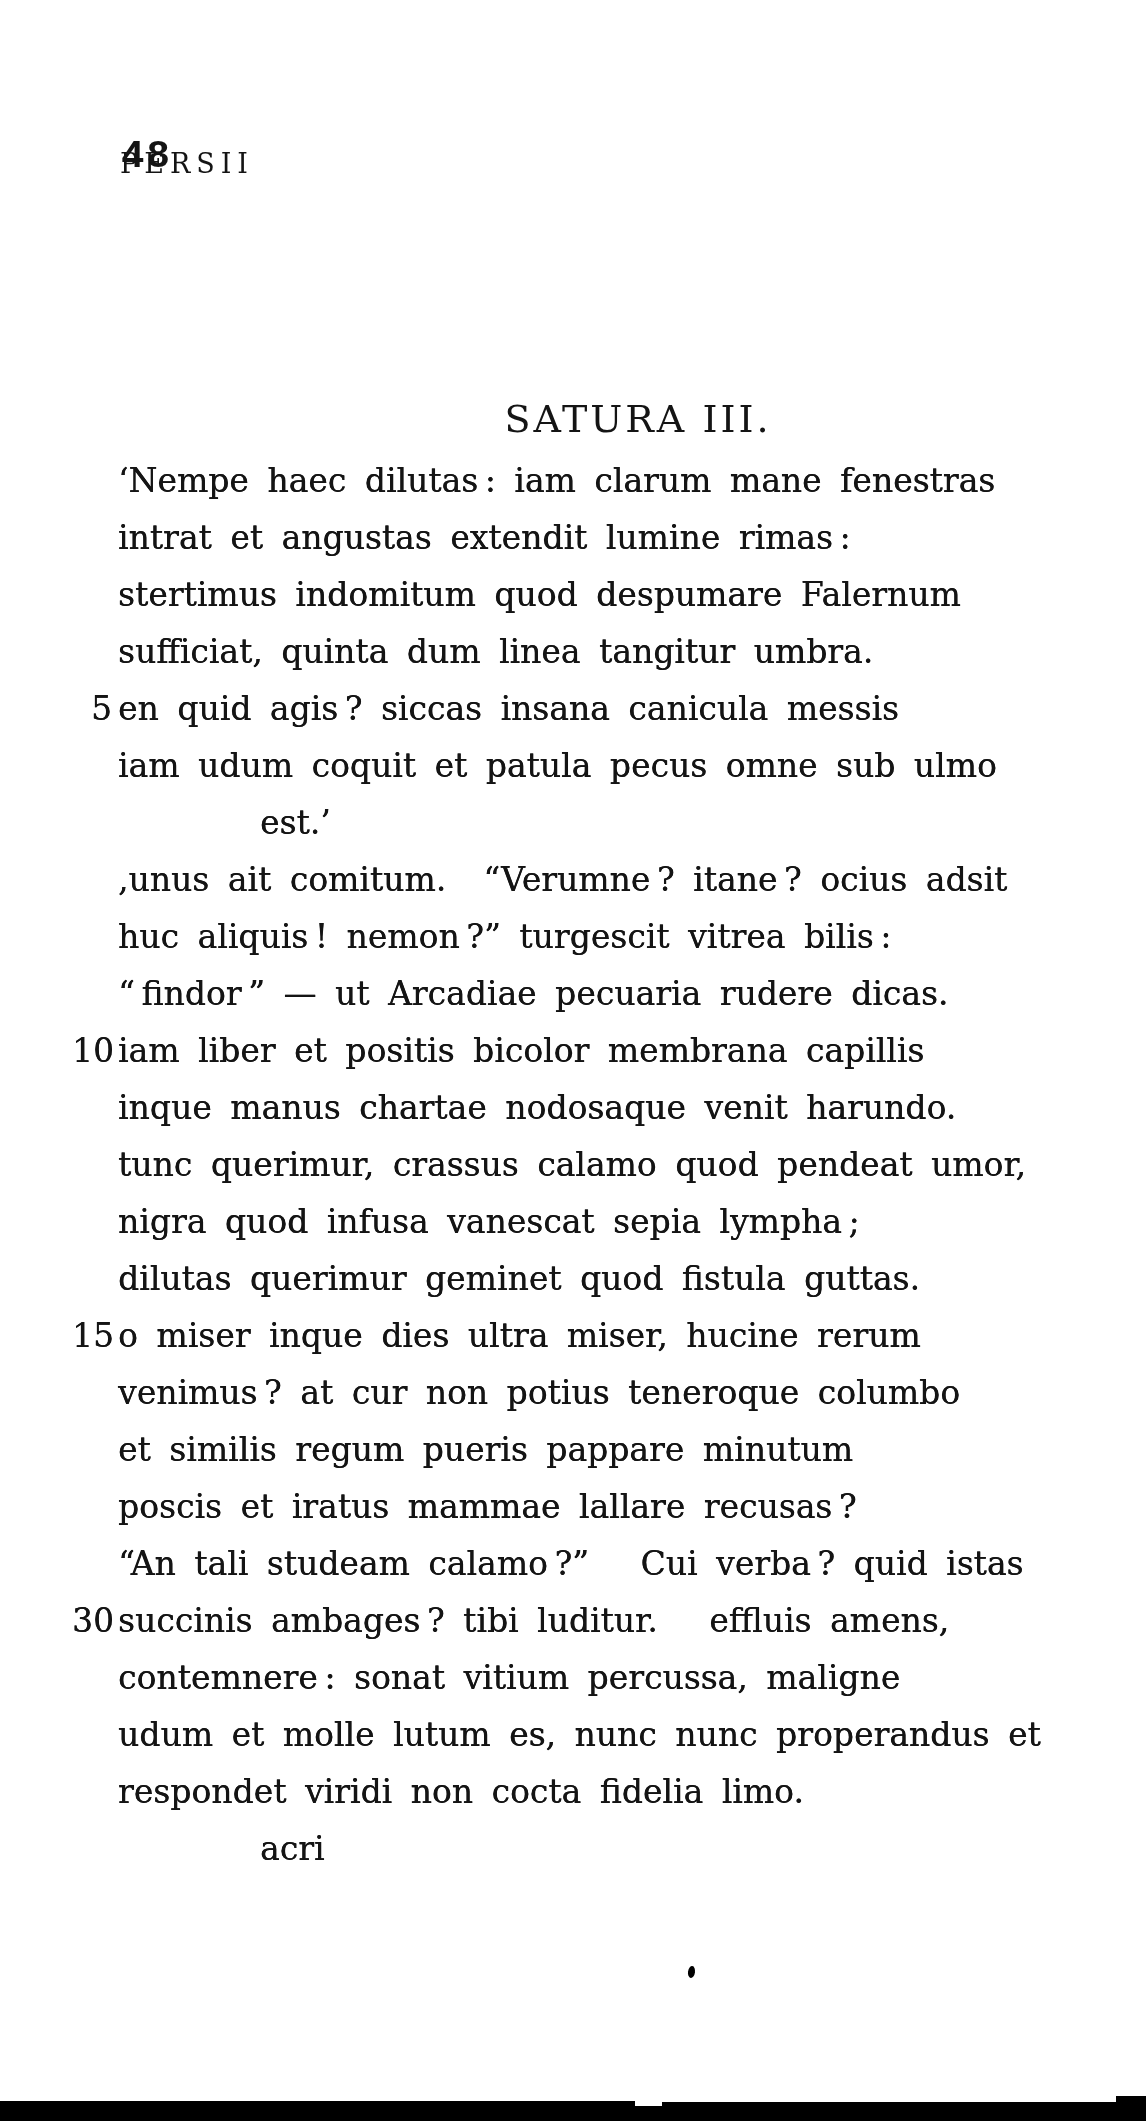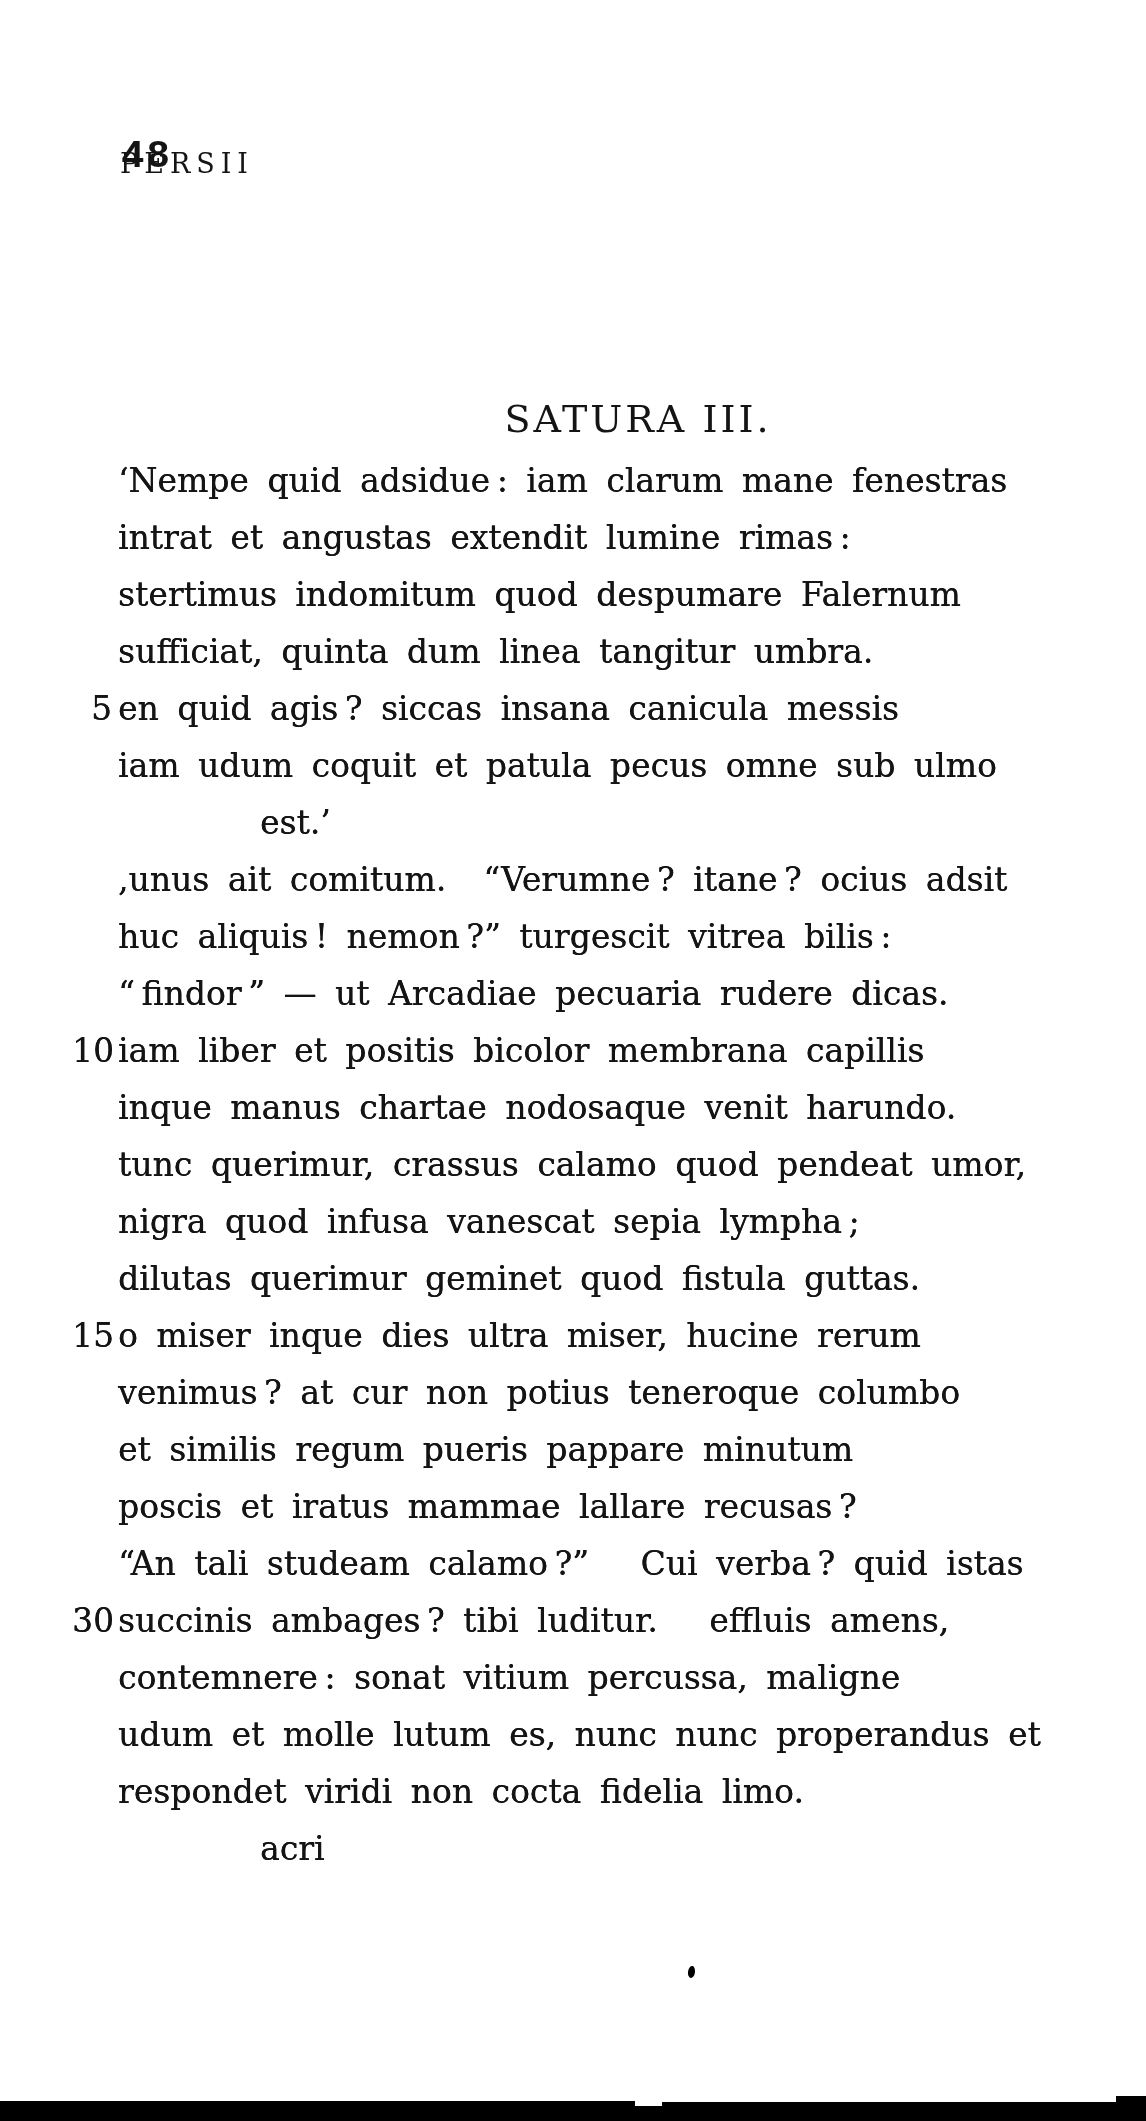--- a/index.html
+++ b/index.html
@@ -60,21 +60,21 @@
 
 <div class="page">
 
   <div class="page-number">48</div>
 
   <div class="running-header">PERSII</div>
 
   <div class="section-title">SATURA III.</div>
 
   <div id="poem" class="poem">
-      <div class="line"><span class="t">‘Nempe quid adsidue : iam clarum mane fenestras</span></div>
+      <div class="line"><span class="t">‘Nempe haec dilutas : iam clarum mane fenestras</span></div>
       <div class="line"><span class="t">intrat et angustas extendit lumine rimas :</span></div>
       <div class="line"><span class="t">stertimus indomitum quod despumare Falernum</span></div>
       <div class="line"><span class="t">sufficiat, quinta dum linea tangitur umbra.</span></div>
       <div class="line"><span class="num">5</span><span class="t">en quid agis ? siccas insana canicula messis</span></div>
       <div class="line"><span class="t">iam udum coquit et patula pecus omne sub ulmo</span></div>
       <div class="line indent"><span class="t">est.’</span></div>
       <div class="line"><span class="t">,unus ait comitum.  “Verumne ? itane ? ocius adsit</span></div>
       <div class="line"><span class="t">huc aliquis ! nemon ?” turgescit vitrea bilis :</span></div>
       <div class="line"><span class="t">“ findor ” — ut Arcadiae pecuaria rudere dicas.</span></div>
       <div class="line"><span class="num">10</span><span class="t">iam liber et positis bicolor membrana capillis</span></div>

